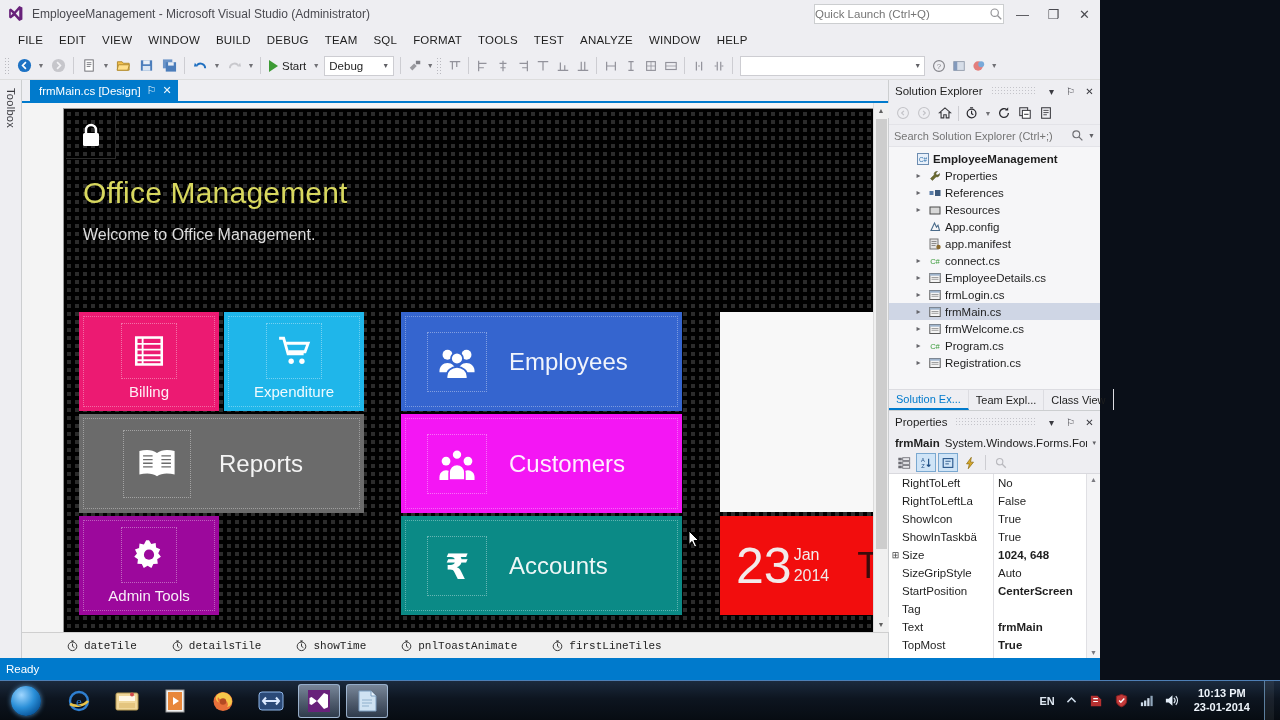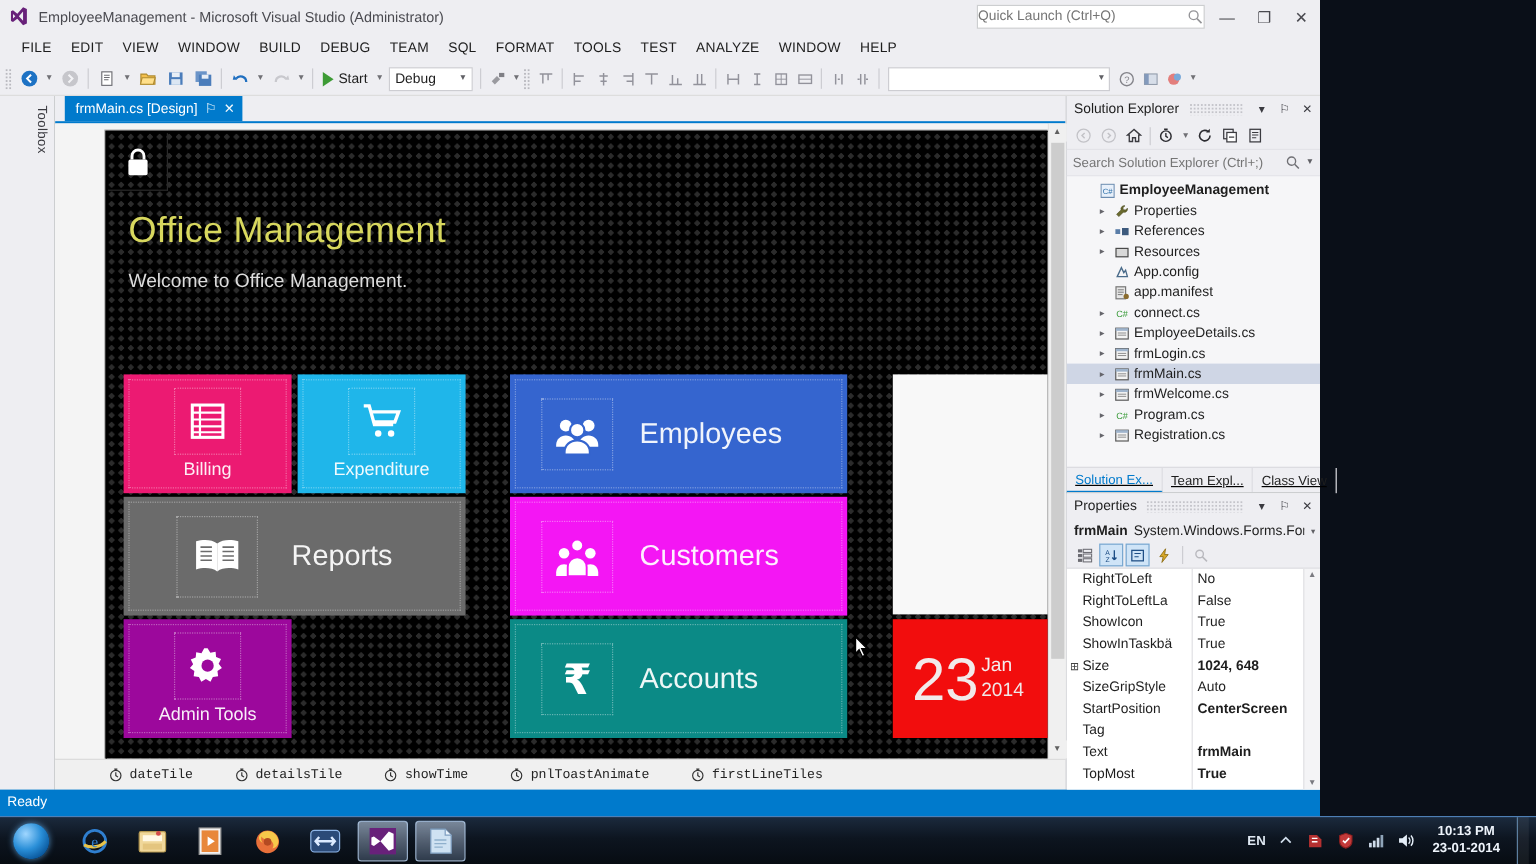--- a/index.html
+++ b/index.html
@@ -87,21 +87,21 @@
     display:flex; align-items:center; justify-content:flex-end; padding-right: 3px;
   }
   .tb-widebox .cv { font-size: 7px; color: #606065; }
   .tb-ico {
     width: 19px; height: 19px; display:flex;align-items:center;justify-content:center;
     opacity: .72;
   }
   .tb-ico svg { width: 14px; height: 14px; }
 
   
-  .body-row { flex: 1; display: flex; min-height: 0; padding-left: 24px; }
+  .body-row { flex: 1; display: flex; min-height: 0; }
 
   
   .toolbox-strip {
     width: 22px; background: #eeeef2; border-right: 1px solid #ccced0;
     display: flex; align-items: flex-start; justify-content: center; padding-top: 8px;
   }
   .toolbox-strip span {
     writing-mode: vertical-rl; font-size: 11px; color: #3a3a40; letter-spacing: .3px;
   }
 
@@ -258,22 +258,22 @@
 
   .se-tree { flex: 1; overflow: hidden; background:#f6f6f8; padding-top: 3px; }
   .tree-row { display:flex; align-items:center; height: 17px; padding-left: 8px; gap: 3px; }
   .tree-row.sel { background: #cfd6e5; }
   .tree-row .exp { width: 11px; font-size: 8px; color: #66666c; text-align:center; }
   .tree-row .ti { width: 15px; display:flex;align-items:center;justify-content:center; }
   .tree-row .ti svg { width: 12px; height: 12px; }
   .tree-row .tl { font-size: 11.5px; color: #1e1e1e; white-space:nowrap; }
   .tree-row.root .tl { font-weight: bold; }
 
-  .se-tabs { height: 21px; display:flex; align-items:flex-start; gap:0; background:#eeeef2;
-    border-top:1px solid #dcdce1;text-decoration:underline; }
+  .se-tabs { height: 21px; display:flex; align-items:flex-end; gap:0; background:#eeeef2;
+    border-top:1px solid #dcdce1; }
   .se-tab { font-size: 11px; padding: 0 7px; height:21px; display:flex;align-items:center;
     color:#1e1e1e; border-right:1px solid #dcdce1; white-space:nowrap; }
   .se-tab.active { color:#007acc; border-bottom: 2px solid #007acc; }
 
   
   .prop-panel { border-top: 1px solid #ccced0; display:flex; flex-direction:column; height: 248px; }
   .prop-obj {
     height: 19px; display:flex; align-items:center; gap:5px; padding: 0 4px 0 6px;
     background:#eeeef2;
   }

